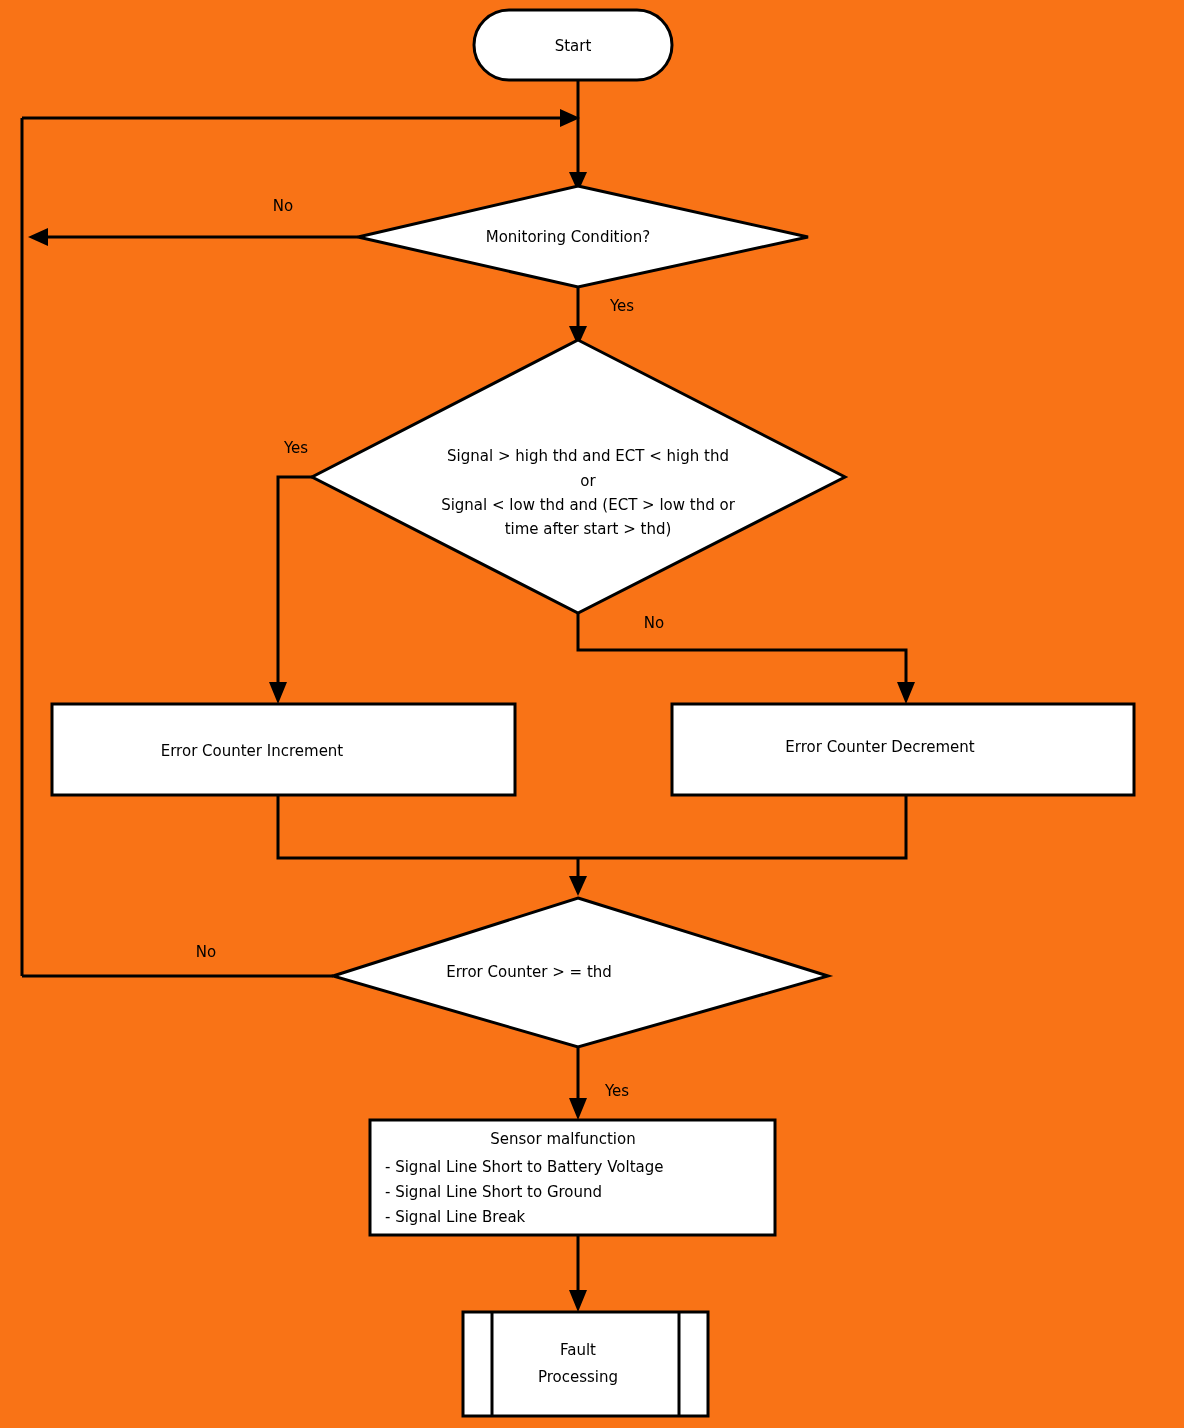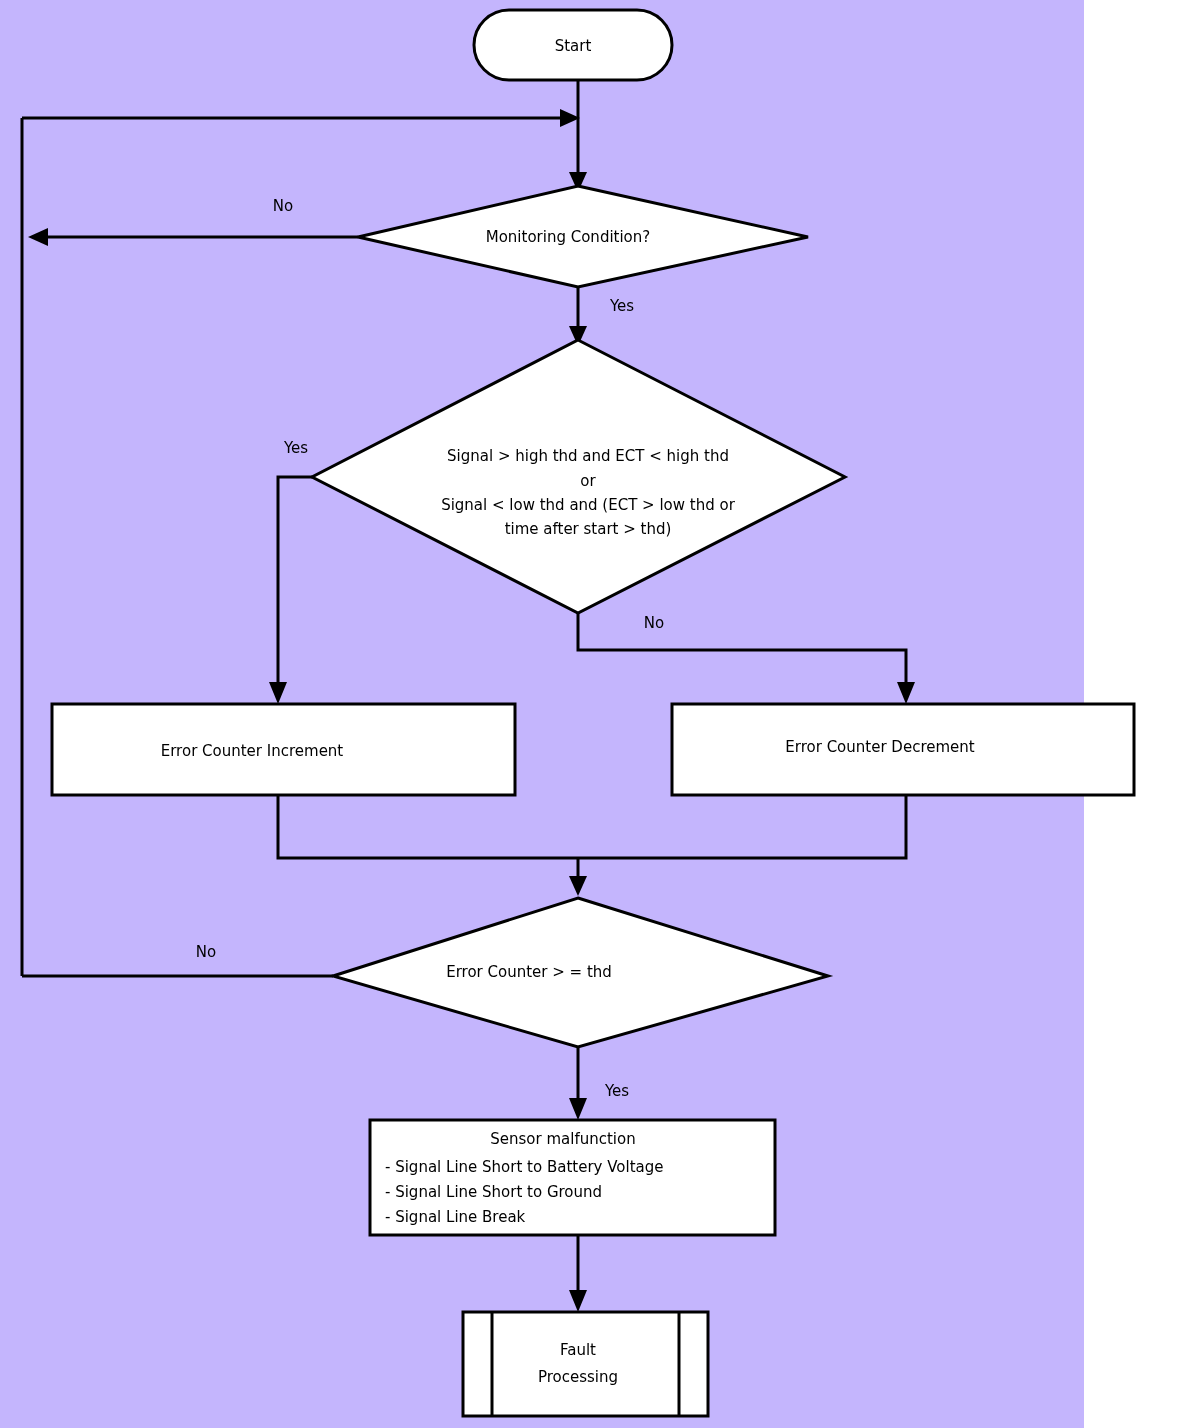--- a/index.html
+++ b/index.html
@@ -8,23 +8,23 @@
     background: #ffffff;
   }
   body {
     width: 1184px;
     height: 1428px;
     font-family: "DejaVu Sans", sans-serif;
     overflow: hidden;
   }
   #flowchart-root {
     position: relative;
-    width: 1084px;
+    width: 1184px;
     height: 1428px;
-    background: #c4b5fd;
+    background: #f97316;
   }
   svg.diagram {
     position: absolute;
     top: 0;
     left: 0;
     width: 1184px;
     height: 1428px;
     display: block;
   }
   .shape-outline {

